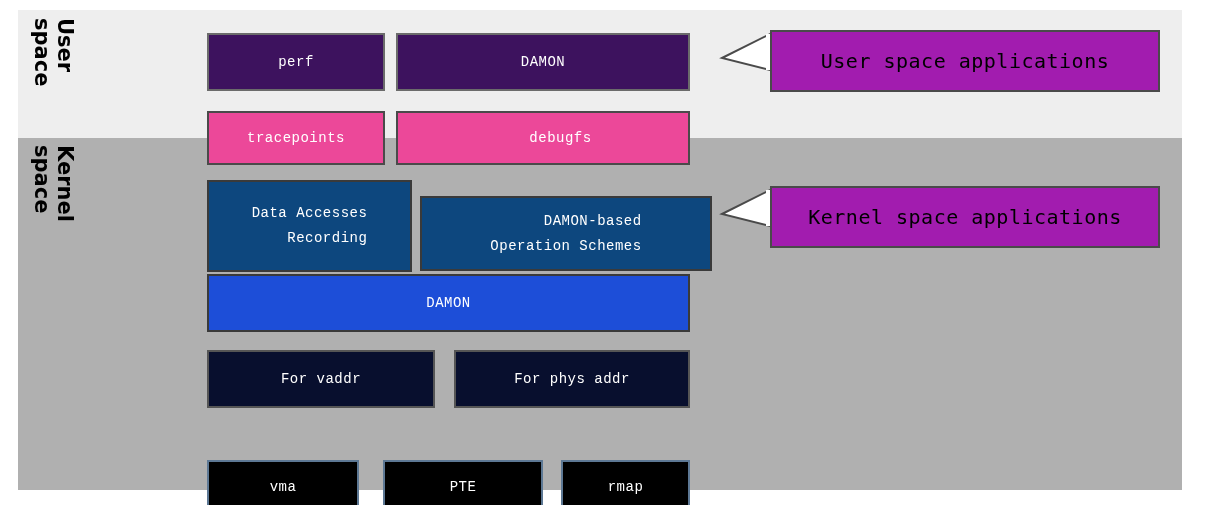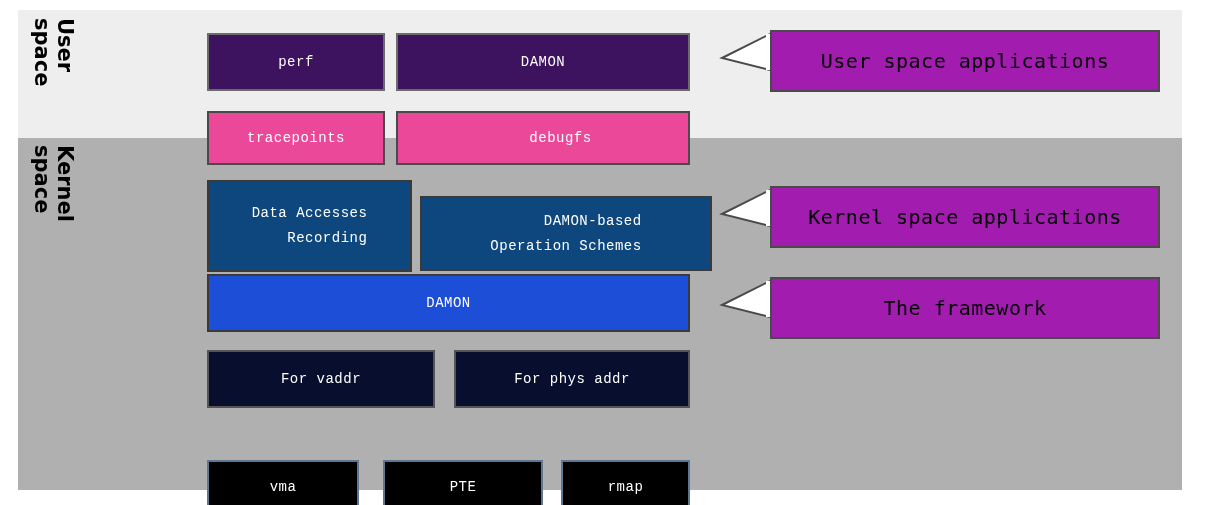--- a/index.html
+++ b/index.html
@@ -158,21 +158,14 @@
   </div>
 
   <div class="callout" style="left:722px; top:186px; width:438px; height:62px;">
     <svg class="callout-tail" viewBox="0 0 56 62" preserveAspectRatio="none">
       <polygon points="0,28 48,4 48,40" fill="#ffffff" stroke="#4a4a4a" stroke-width="2"></polygon>
       <line x1="46" y1="4" x2="46" y2="40" stroke="#ffffff" stroke-width="4"></line>
     </svg>
     <div class="callout-body">Kernel space applications</div>
   </div>
 
-  <div class="callout" style="left:722px; top:277px; width:438px; height:62px;">
-    <svg class="callout-tail" viewBox="0 0 56 62" preserveAspectRatio="none">
-      <polygon points="0,28 48,4 48,40" fill="#ffffff" stroke="#4a4a4a" stroke-width="2"></polygon>
-      <line x1="46" y1="4" x2="46" y2="40" stroke="#ffffff" stroke-width="4"></line>
-    </svg>
-    <div class="callout-body">The framework</div>
-  </div>
 
 </div>
 
 </body></html>

